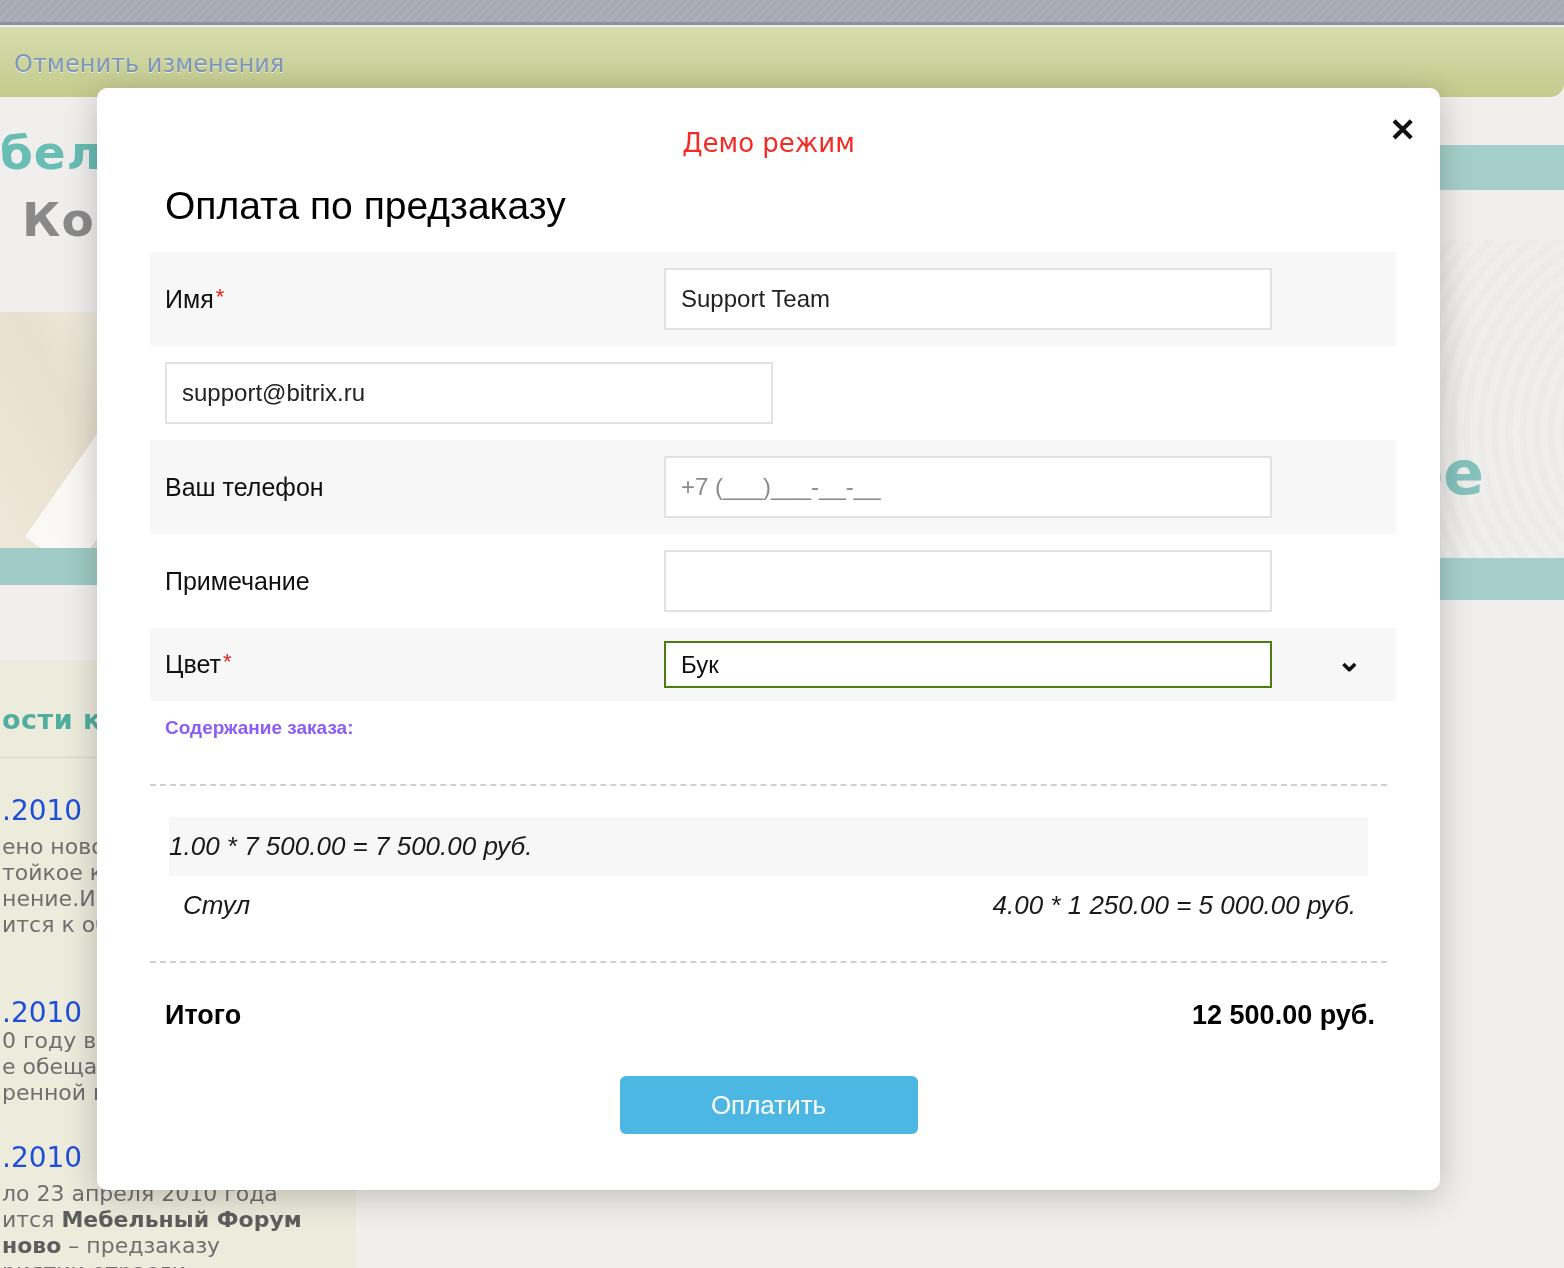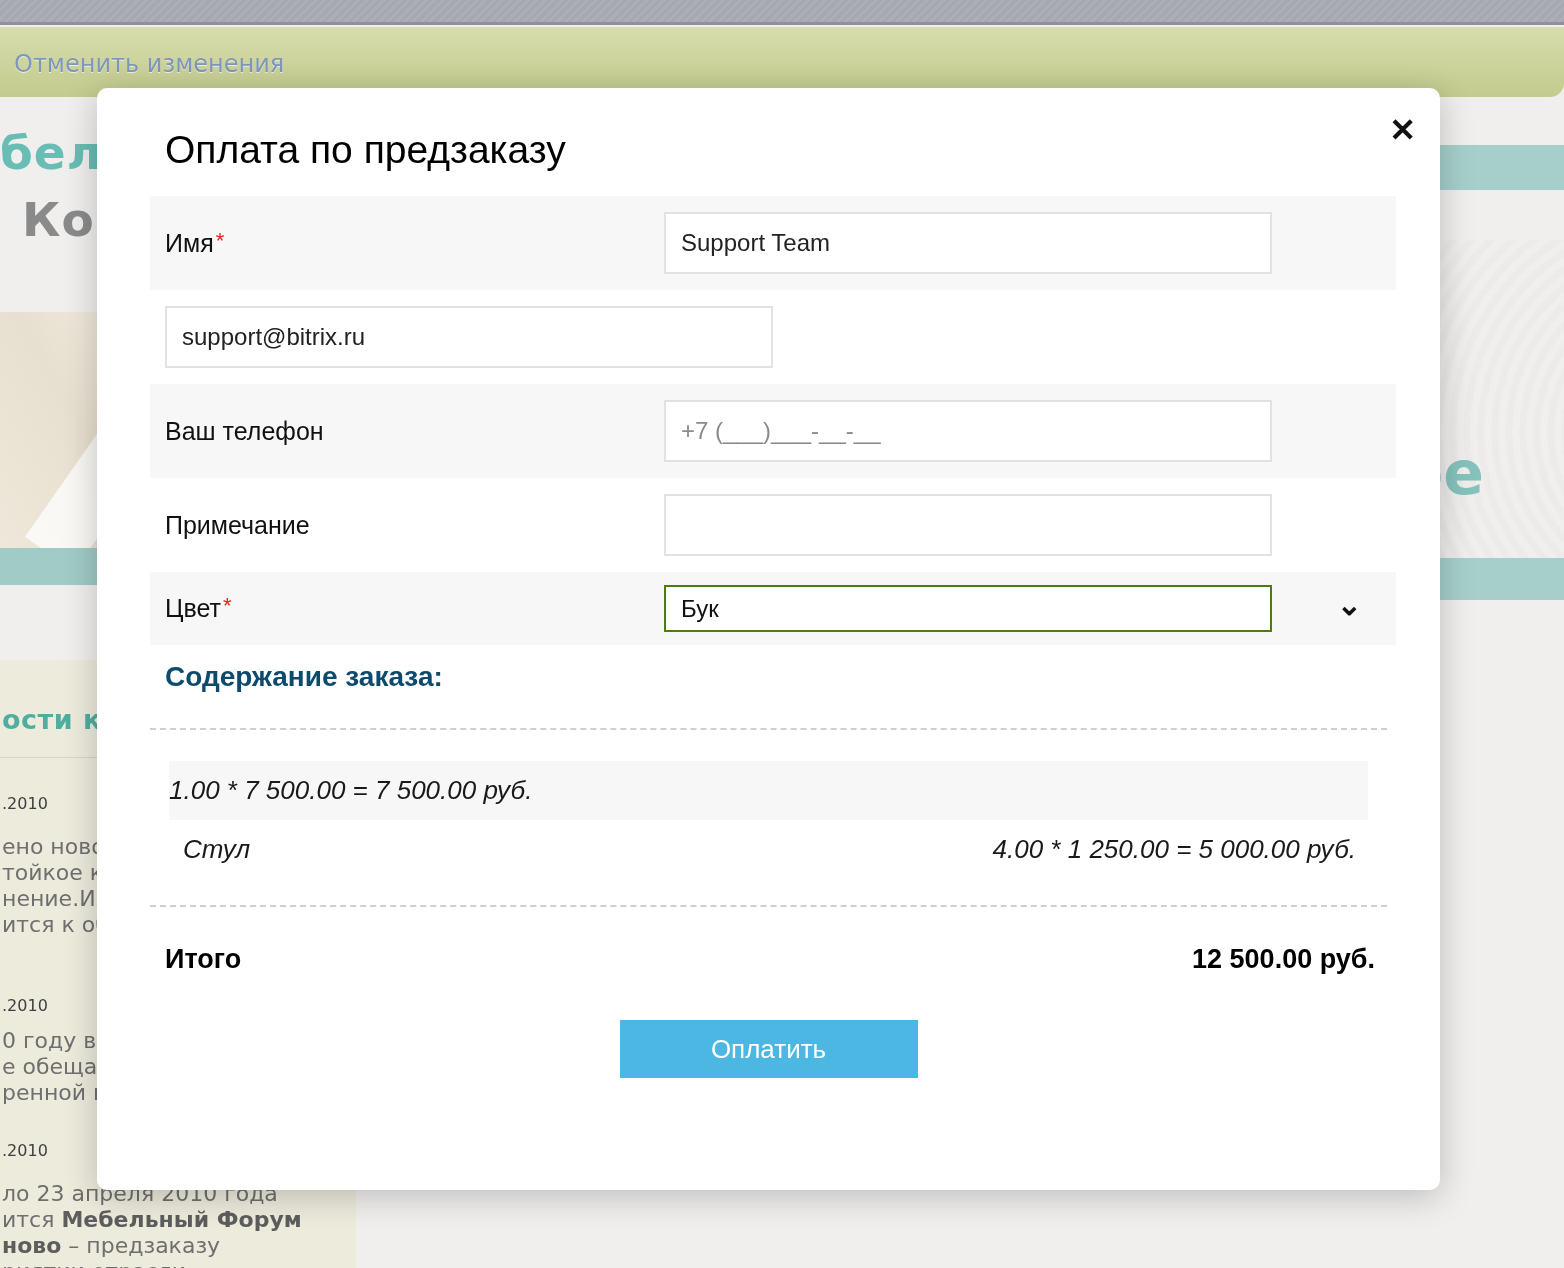--- a/index.html
+++ b/index.html
@@ -30,21 +30,21 @@
 
   .teal-band-1 { position:absolute; left:400px; top:145px; width:1164px; height:45px; background:#a6cfcb; }
   .right-texture { position:absolute; left:400px; top:240px; width:1164px; height:320px;
     background:repeating-radial-gradient(circle at 110% 60%, rgba(120,120,120,0.03) 0 7px, rgba(255,255,255,0) 7px 14px); }
   .big-teal-word { position:absolute; left:1402px; top:438px; font-size:60px; font-weight:bold; color:#85c2bc; }
   .teal-band-2 { position:absolute; left:400px; top:558px; width:1164px; height:42px; background:#a6cfcb; }
 
   .news-sidebar { position:absolute; left:0; top:660px; width:356px; height:608px; background:#edebdc; }
   .news-header { position:absolute; left:2px; top:44px; font-size:27px; font-weight:bold; color:#4fae9f; letter-spacing:0.5px; }
   .news-divider { position:absolute; left:0; top:97px; width:300px; border-top:1px solid #d7d5c6; }
-  .news-date { position:absolute; font-size:16px; color:#404040; }
+  .news-date { position:absolute; font-size:28px; color:#1d4ed8; }
   .news-text { position:absolute; font-size:22px; color:#6f6f6f; line-height:26px; }
   .news-text b { color:#5d5d5d; }
 
   
   .modal { position:absolute; left:97px; top:88px; width:1343px; height:1102px; z-index:10;
     background:#ffffff; border-radius:10px; box-shadow:0 6px 34px rgba(0,0,0,0.22);
     font-family:"Liberation Sans", sans-serif; padding-top:40px; }
   .modal-close { position:absolute; right:24px; top:26px; font-size:32px; line-height:32px;
     color:#111; cursor:pointer; font-weight:bold; }
   .demo-label { text-align:center; font-size:26px; color:#f32b24; height:30px;
@@ -61,32 +61,32 @@
   .fwrap { width:708px; margin-right:24px; position:relative; }
   .f-input { width:608px; height:62px; border:2px solid #e2e2e2; background:#fff;
     font-size:24px; color:#222; padding:0 15px; outline:none; font-family:"Liberation Sans", sans-serif; }
   .f-input::placeholder { color:#8a8a8a; }
   .f-select { width:608px; height:47px; border:2px solid #4d7c0f; background:#fff;
     font-size:24px; color:#111; padding:0 15px; appearance:none; -webkit-appearance:none;
     outline:none; font-family:"Liberation Sans", sans-serif; }
   .chev { position:absolute; right:10px; top:50%; transform:translateY(-62%);
     font-size:30px; color:#111; font-weight:bold; pointer-events:none; }
 
-  .order-heading { margin:16px 0 0 68px; font-size:28px; font-weight:bold; color:#0c4a6e; height:30px; margin-bottom:37px; }
+  .order-heading { margin:16px 0 0 68px; font-size:19px; font-weight:bold; color:#8b5cf6; height:30px; margin-bottom:37px; }
   .dash { margin:0 53px; border-top:2px dashed #cfcfcf; }
   .order-items { margin:31px 72px 0 72px; }
   .order-item { display:flex; align-items:center; height:59px; font-size:26px; font-style:italic; color:#1a1a1a; }
   .order-item.gray { background:#f7f7f7; }
   .oi-name { flex:1; padding-left:14px; }
   .oi-calc { padding-right:12px; }
   .order-items { margin-bottom:26px; }
   .total-row { display:flex; margin:34px 65px 0 68px; font-size:27px; font-weight:bold; color:#000; height:36px; align-items:center; }
   .total-label { flex:1; }
   .pay-button { display:block; margin:43px auto 0 auto; width:298px; height:58px;
-    background:#4cb7e2; border:none; border-radius:0; color:#fff; font-size:26px;
+    background:#4cb7e2; border:none; border-radius:6px; color:#fff; font-size:26px;
     font-family:"Liberation Sans", sans-serif; cursor:pointer; }
 </style>
 </head>
 <body>
 
 <div id="stage">
 
   <div class="topbar"></div>
   <div class="greenbar"></div>
   <span class="cancel-link">Отменить изменения</span>
@@ -128,20 +128,21 @@
     <div class="news-text" style="left:2px; top:521px;">
       <div>ло 23 апреля 2010 года</div>
       <div><span>ится </span><b>Мебельный Форум</b></div>
       <div><b>ново</b><span> – предзаказу</span></div>
       <div>риятии отрасли</div>
     </div>
   </div>
 
   <div class="modal">
     <span class="modal-close">✕</span>
+    <div class="demo-label">Демо режим</div>
     <h1 class="modal-title">Оплата по предзаказу</h1>
 
     <div class="form">
 
       <div class="form-row gray h94">
         <span class="form-label"><span>Имя</span><span class="req">*</span></span>
         <span class="fwrap"><input class="f-input" type="text" value="Support Team" style=""></span>
       </div>
 
       <div class="form-row h94">

